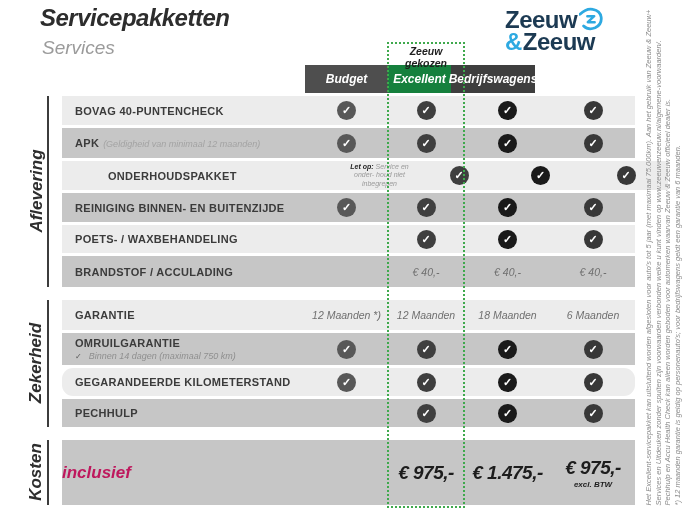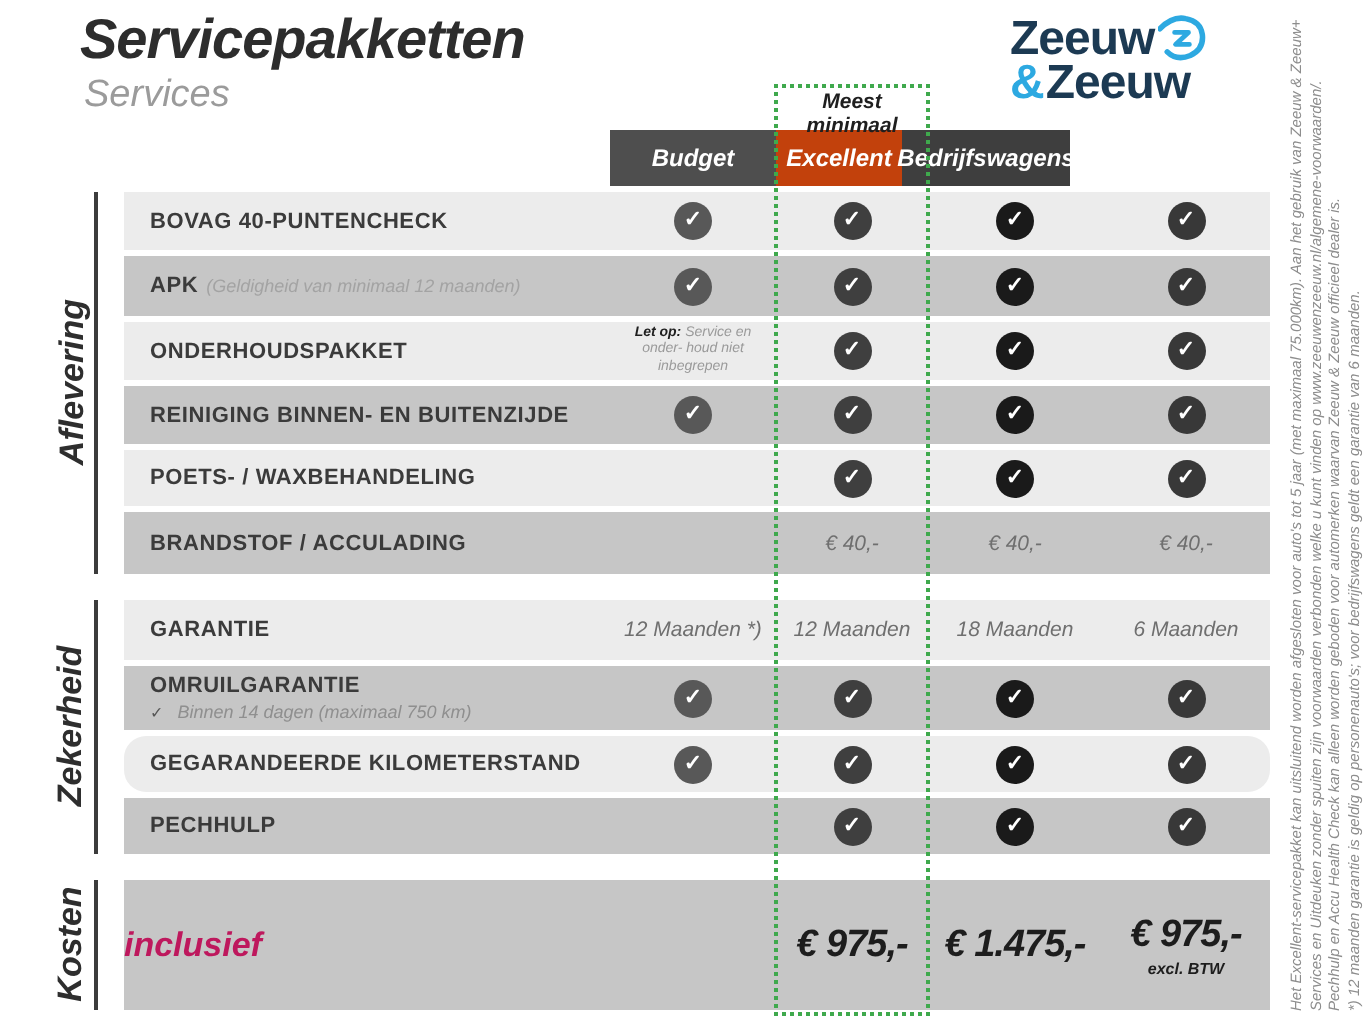--- a/index.html
+++ b/index.html
@@ -1,37 +1,37 @@
 <!DOCTYPE html>
 <html><head>
 <meta charset="utf-8">
 <style>
   html,body{margin:0;padding:0;background:#fff;}
   .canvas{position:relative;width:685px;height:514px;background:#fff;overflow:hidden;
           font-family:"Liberation Sans", sans-serif;}
 
   
   .page-title{position:absolute;left:40px;top:4px;font-style:italic;font-weight:bold;
-              font-size:28px;color:#2d2d2d;letter-spacing:-0.5px;}
+              font-size:24px;color:#2d2d2d;letter-spacing:-0.5px;}
   .page-subtitle{position:absolute;left:42px;top:37px;font-style:italic;font-size:19px;color:#9b9b9b;}
 
   
   .logo{position:absolute;left:505px;top:7px;color:#1c3a53;font-weight:bold;font-size:24px;
         line-height:21px;letter-spacing:-0.5px;}
   .logo-row{display:flex;align-items:center;}
   .logo .amp{color:#2da9e1;margin-right:1px;}
   .logo svg{margin-left:2px;}
 
   
   .thead{position:absolute;left:305px;top:65px;width:330px;height:28px;display:flex;}
   .th{display:flex;align-items:center;justify-content:center;color:#fff;font-weight:bold;
       font-style:italic;font-size:12px;}
   .th0{width:83px;background:#4e4e4e;}
   .th1{width:76px;background:#444444;}
-  .th2{width:63px;background:#c2410c;}
+  .th2{width:63px;background:#15803d;}
   .th3{width:84px;background:#3e3e3e;}
 
   
   .row{position:absolute;left:62px;width:573px;display:flex;align-items:center;}
   .light{background:#ececec;}
   .dark{background:#c6c6c6;}
   .row-label{flex:1;padding-left:13px;font-size:11px;font-weight:bold;color:#3b3b3b;letter-spacing:0.3px;}
   .note-inline{font-weight:normal;font-style:italic;color:#a3a3a3;font-size:9px;margin-left:4px;letter-spacing:0;}
   .sub-line{font-weight:normal;font-style:italic;color:#8f8f8f;font-size:9px;margin-top:2px;letter-spacing:0;}
   .sub-line .sub-check{font-style:normal;color:#555;margin-right:7px;font-size:8px;}
@@ -85,21 +85,21 @@
         <path d="M9 10 L 16.5 10 L 9.5 16.5 L 17 16.5" fill="none" stroke="#2da9e1" stroke-width="2.6" stroke-linecap="round" stroke-linejoin="round"></path>
       </svg>
     </div>
     <div class="logo-row">
       <span class="amp">&amp;</span>
       <span>Zeeuw</span>
     </div>
   </div>
 
   <div class="dash-box"></div>
-  <div class="badge">Meest minimaal</div>
+  <div class="badge">Zeeuw gekozen</div>
 
   <div class="thead">
     <div class="th th0">Budget</div>
     <div class="th th2">Excellent</div>
     <div class="th th3">Bedrijfswagens</div>
   </div>
 
   <div class="sec-line" style="top:96px;height:191px;"></div>
   <div class="sec-label" style="width:191px;left:-59px;top:181px;">Aflevering</div>
   <div class="sec-line" style="top:300px;height:127px;"></div>
@@ -134,21 +134,21 @@
         <span class="check bg1">✓</span>
       </div>
     <div class="cell c2">
         <span class="check bg2">✓</span>
       </div>
     <div class="cell c3">
         <span class="check bg3">✓</span>
       </div>
   </div>
 
-  <div class="row light" style="top:161px;height:29px;">
+  <div class="row light" style="top:161px;height:29px;padding-left:33px;">
     <div class="row-label">ONDERHOUDSPAKKET</div>
     <div class="cell c0">
       <div class="cell-note">
         <b>Let op:</b>
         <span>Service en onder- houd niet inbegrepen</span>
       </div>
     </div>
     <div class="cell c1">
         <span class="check bg1">✓</span>
       </div>

